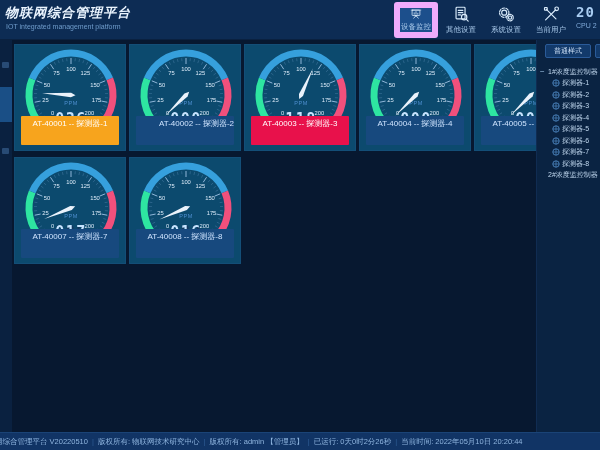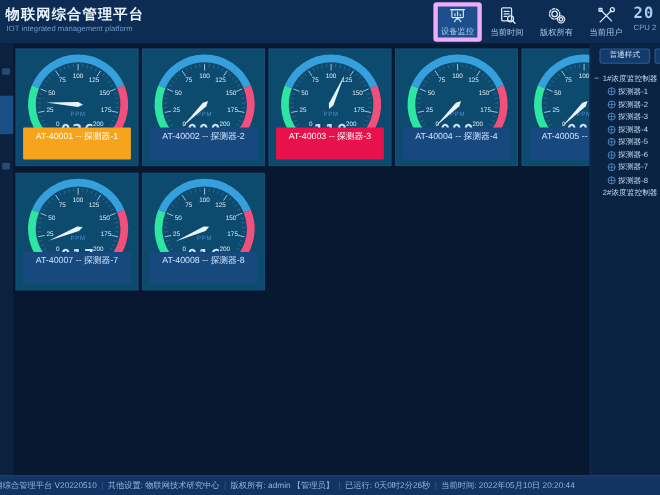--- a/index.html
+++ b/index.html
@@ -7,26 +7,26 @@
   body {
     position:relative; overflow:hidden;
     background:#071830;
     font-family:"Liberation Sans","DejaVu Sans",sans-serif;
     color:#cfe2f5;
   }
   
   .header { position:absolute; left:0; top:0; width:600px; height:40px;
     background:#0d2c54; z-index:10; border-bottom:1px solid #0a2140; }
   .title { position:absolute; left:5px; top:4px; font-size:13px; font-weight:bold;
-    color:#eaf4fe; letter-spacing:1px; }
+    color:#eaf4fe; letter-spacing:1px;font-style:italic; }
   .subtitle { position:absolute; left:6px; top:23px; font-size:7px; color:#6f9ccb; }
   .nav { position:absolute; left:394px; top:2px; display:flex; height:36px; }
   .nav-btn { width:44px; height:36px; display:flex; flex-direction:column; align-items:center;
     justify-content:center; border-radius:3px; margin-right:1px; cursor:pointer; }
-  .nav-btn.active { background:#1c4f8c; border:4px solid #f0abfc; }
+  .nav-btn.active { background:#1c4f8c; border:6px solid #f0abfc; }
   .nav-btn .lbl { font-size:7.5px; color:#a9c9ea; margin-top:2px; white-space:nowrap; }
   .nav-btn svg { width:18px; height:18px; stroke:#d8eafa; fill:none; stroke-width:1.3;
     stroke-linecap:round; stroke-linejoin:round; }
   .cpu-box { position:absolute; left:576px; top:4px; width:40px; height:34px; }
   .cpu-num { font-family:"DejaVu Sans Mono",monospace; font-size:14px; font-weight:bold;
     color:#a9cdf2; letter-spacing:1px; }
   .cpu-lbl { font-size:7px; color:#7fa9d8; margin-top:2px; white-space:nowrap; }
   
   .left-strip { position:absolute; left:0; top:40px; width:12px; bottom:18px;
     background:#0a2140; z-index:6; }
@@ -81,30 +81,30 @@
         </svg>
         <span class="lbl">设备监控</span>
       </div>
       <div class="nav-btn">
         <svg viewBox="0 0 20 20">
           <rect x="4.5" y="2.5" width="10" height="13" rx="1"></rect>
           <path d="M7 6h5M7 8.5h5M7 11h2.5"></path>
           <circle cx="13.5" cy="13.5" r="3"></circle>
           <path d="M15.7 15.7L18 18"></path>
         </svg>
-        <span class="lbl">当前时间</span>
+        <span class="lbl">其他设置</span>
       </div>
       <div class="nav-btn">
         <svg viewBox="0 0 20 20">
           <circle cx="8" cy="8.5" r="2.8"></circle>
           <circle cx="8" cy="8.5" r="5.2" stroke-dasharray="2.7 1.6"></circle>
           <circle cx="14.5" cy="14" r="1.8"></circle>
           <circle cx="14.5" cy="14" r="3.6" stroke-dasharray="1.9 1.3"></circle>
         </svg>
-        <span class="lbl">版权所有</span>
+        <span class="lbl">系统设置</span>
       </div>
       <div class="nav-btn">
         <svg viewBox="0 0 20 20">
           <path d="M4 16.5L15.2 5.3"></path>
           <circle cx="16.3" cy="4.2" r="2"></circle>
           <path d="M4.6 4.6L15.5 15.5"></path>
           <rect x="2.8" y="2.8" width="3" height="3" rx="0.5"></rect>
         </svg>
         <span class="lbl">当前用户</span>
       </div>
@@ -232,21 +232,21 @@
         <line x1="84.64" y1="38.14" x2="90.18" y2="35.84" stroke="#9ec2e4" stroke-width="0.9"></line>
         <text x="80.02" y="40.05" text-anchor="middle" dominant-baseline="middle" font-size="5.8" fill="#dcebf9">150</text>
         <line x1="86.40" y1="56.05" x2="92.29" y2="57.22" stroke="#9ec2e4" stroke-width="0.9"></line>
         <text x="81.50" y="55.07" text-anchor="middle" dominant-baseline="middle" font-size="5.8" fill="#dcebf9">175</text>
         <line x1="77.92" y1="71.92" x2="82.16" y2="76.16" stroke="#9ec2e4" stroke-width="0.9"></line>
         <text x="74.38" y="68.38" text-anchor="middle" dominant-baseline="middle" font-size="5.8" fill="#dcebf9">200</text>
         <text x="56" y="60" text-anchor="middle" font-size="5.5" fill="#4e8fd0" letter-spacing="0.6">PPM</text>
         <text x="56" y="79" text-anchor="middle" font-size="15" fill="#15375e" class="dig" letter-spacing="1.5">888</text>
         <text x="56" y="79" text-anchor="middle" font-size="15" fill="#c6e4ff" class="dig" letter-spacing="1.5">000</text>
         <polygon points="35.49,70.51 57.56,51.56 59.18,46.82 54.44,48.44" fill="#eaf2fb"></polygon>
-      </svg><div class="card-label normal" style="background: rgb(23, 73, 126);">AT-40002 -- 探测器-2</div></div>
+      </svg><div class="card-label normal" style="background: rgb(23, 73, 126); text-align: right;">AT-40002 -- 探测器-2</div></div>
     <div class="gauge-card" style="left: 244px; top: 44px;"><svg viewBox="0 0 112 88" width="112" height="88">
         <path d="M26.30 79.70A42 42 0 0 1 17.20 33.93" stroke="#2ee5a1" stroke-width="7" fill="none"></path>
         <path d="M17.20 33.93A42 42 0 0 1 94.80 33.93" stroke="#36a0dd" stroke-width="7" fill="none"></path>
         <path d="M94.80 33.93A42 42 0 0 1 85.70 79.70" stroke="#f1507c" stroke-width="7" fill="none"></path>
         <line x1="29.30" y1="71.05" x2="26.94" y2="72.91" stroke="#7fa9d4" stroke-width="0.5" opacity="0.55"></line>
         <line x1="27.01" y1="67.76" x2="24.45" y2="69.33" stroke="#7fa9d4" stroke-width="0.5" opacity="0.55"></line>
         <line x1="25.12" y1="64.23" x2="22.40" y2="65.49" stroke="#7fa9d4" stroke-width="0.5" opacity="0.55"></line>
         <line x1="23.66" y1="60.51" x2="20.81" y2="61.43" stroke="#7fa9d4" stroke-width="0.5" opacity="0.55"></line>
         <line x1="22.10" y1="52.67" x2="19.11" y2="52.90" stroke="#7fa9d4" stroke-width="0.5" opacity="0.55"></line>
         <line x1="22.03" y1="48.67" x2="19.03" y2="48.55" stroke="#7fa9d4" stroke-width="0.5" opacity="0.55"></line>
@@ -602,14 +602,14 @@
         <span>探测器-8</span>
       </div>
       <div class="tree-node">
         <span class="exp"></span>
         <span>2#浓度监控制器</span>
       </div>
     </div>
 </div>
 
 <div class="footer">
-  <div class="footer-inner" id="footer-inner"><span>物联网综合管理平台 V20220510</span><span class="sep">|</span><span>其他设置: 物联网技术研究中心</span><span class="sep">|</span><span>版权所有: admin 【管理员】</span><span class="sep">|</span><span>已运行: 0天0时2分26秒</span><span class="sep">|</span><span>当前时间: 2022年05月10日 20:20:44</span></div>
+  <div class="footer-inner" id="footer-inner"><span>物联网综合管理平台 V20220510</span><span class="sep">|</span><span>版权所有: 物联网技术研究中心</span><span class="sep">|</span><span>版权所有: admin 【管理员】</span><span class="sep">|</span><span>已运行: 0天0时2分26秒</span><span class="sep">|</span><span>当前时间: 2022年05月10日 20:20:44</span></div>
 </div>
 
 </body></html>

